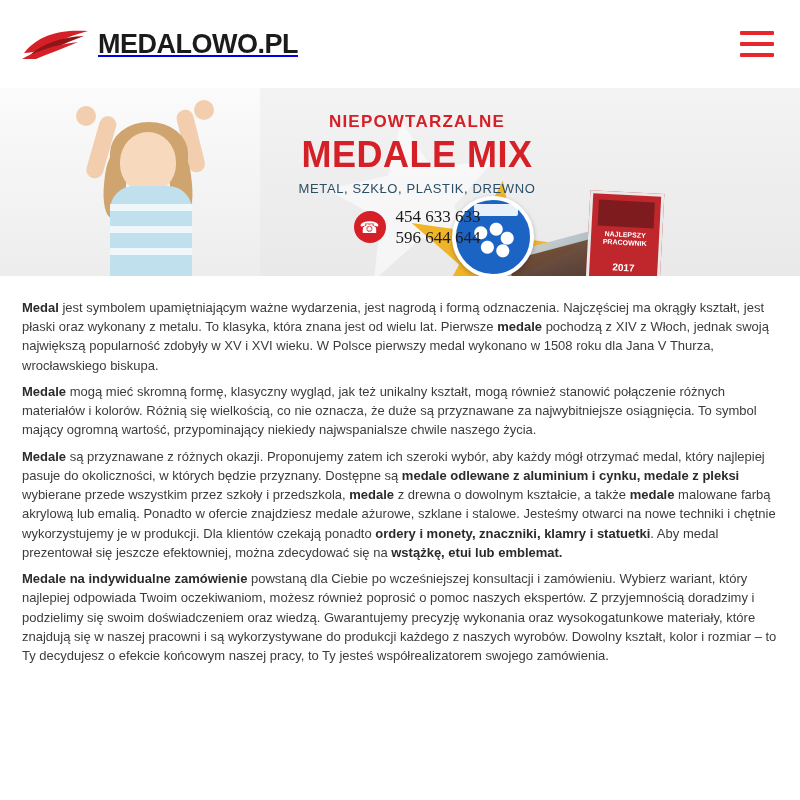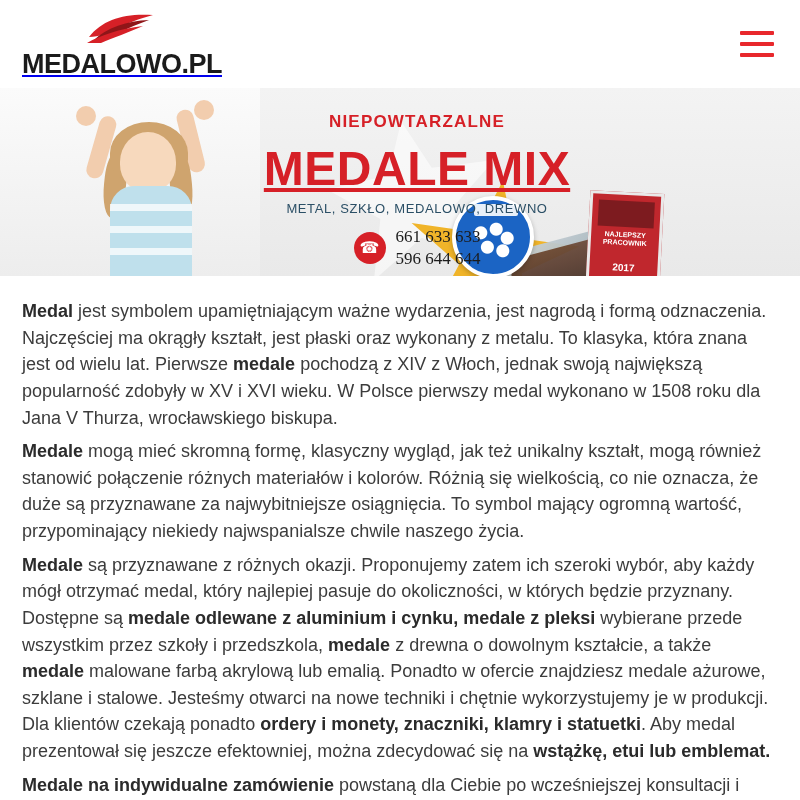--- a/index.html
+++ b/index.html
@@ -17,21 +17,20 @@
     height: 88px;
     background: #ffffff;
     display: flex;
     align-items: center;
     padding: 0 22px;
   }
   .logo-wrap {
     display: flex;
     align-items: center;
     gap: 6px;
-    flex-direction: column;
   }
   .logo-mark {
     width: 70px;
     height: 34px;
     position: relative;
     flex: 0 0 auto;
   }
   .logo-mark svg { display:block; }
   .logo-text {
     font-size: 27px;
@@ -221,26 +220,25 @@
     z-index: 6;
   }
   .banner-kicker {
     color: #d62027;
     font-size: 17px;
     font-weight: bold;
     letter-spacing: 1.2px;
   }
   .banner-title {
     color: #d62027;
-    font-size: 48px;
+    font-size: 36px;
     font-weight: bold;
     letter-spacing: .5px;
     line-height: 1.05;
-    margin-top: 12px;
-    text-decoration: underline;
+    margin-top: 4px;
   }
   .banner-sub {
     color: #2b4f66;
     font-size: 13px;
     letter-spacing: .6px;
     margin-top: 7px;
   }
   .banner-phone {
     margin-top: 10px;
     display: flex;
@@ -262,21 +260,21 @@
     line-height: 1.25;
     font-family: "Liberation Serif", serif;
   }
 
   
   .content {
     padding: 22px 22px 0 22px;
   }
   .content p {
     margin: 0 0 0 0;
-    font-size: 18px;
+    font-size: 13px;
     line-height: 1.48;
     color: #3c3c3c;
   }
   .content p + p { margin-top: 7px; }
   .content b, .content strong { color: #2b2b2b; font-weight: bold; }
 </style>
 </head>
 <body>
 
 <div class="site-header">
@@ -329,25 +327,25 @@
     <div class="red-plaque">
       <div class="top"></div>
       <div class="ttl">NAJLEPSZY PRACOWNIK</div>
       <div class="yr">2017</div>
     </div>
   </div>
 
   <div class="banner-text">
     <div class="banner-kicker">NIEPOWTARZALNE</div>
     <div class="banner-title">MEDALE MIX</div>
-    <div class="banner-sub">METAL, SZKŁO, MEDALOWO, DREWNO</div>
+    <div class="banner-sub">METAL, SZKŁO, PLASTIK, DREWNO</div>
     <div class="banner-phone">
       <span class="phone-badge">☎</span>
       <span class="phone-nums">
-        <span>661 633 633</span><br>
+        <span>454 633 633</span><br>
         <span>596 644 644</span>
       </span>
     </div>
   </div>
 </div>
 
 <div class="content">
   <div id="paragraphs">
       <p><b>Medal</b><span> jest symbolem upamiętniającym ważne wydarzenia, jest nagrodą i formą odznaczenia. Najczęściej ma okrągły kształt, jest płaski oraz wykonany z metalu. To klasyka, która znana jest od wielu lat. Pierwsze </span><b>medale</b><span> pochodzą z XIV z Włoch, jednak swoją największą popularność zdobyły w XV i XVI wieku. W Polsce pierwszy medal wykonano w 1508 roku dla Jana V Thurza, wrocławskiego biskupa.</span></p>
       <p><b>Medale</b><span> mogą mieć skromną formę, klasyczny wygląd, jak też unikalny kształt, mogą również stanowić połączenie różnych materiałów i kolorów. Różnią się wielkością, co nie oznacza, że duże są przyznawane za najwybitniejsze osiągnięcia. To symbol mający ogromną wartość, przypominający niekiedy najwspanialsze chwile naszego życia.</span></p>

